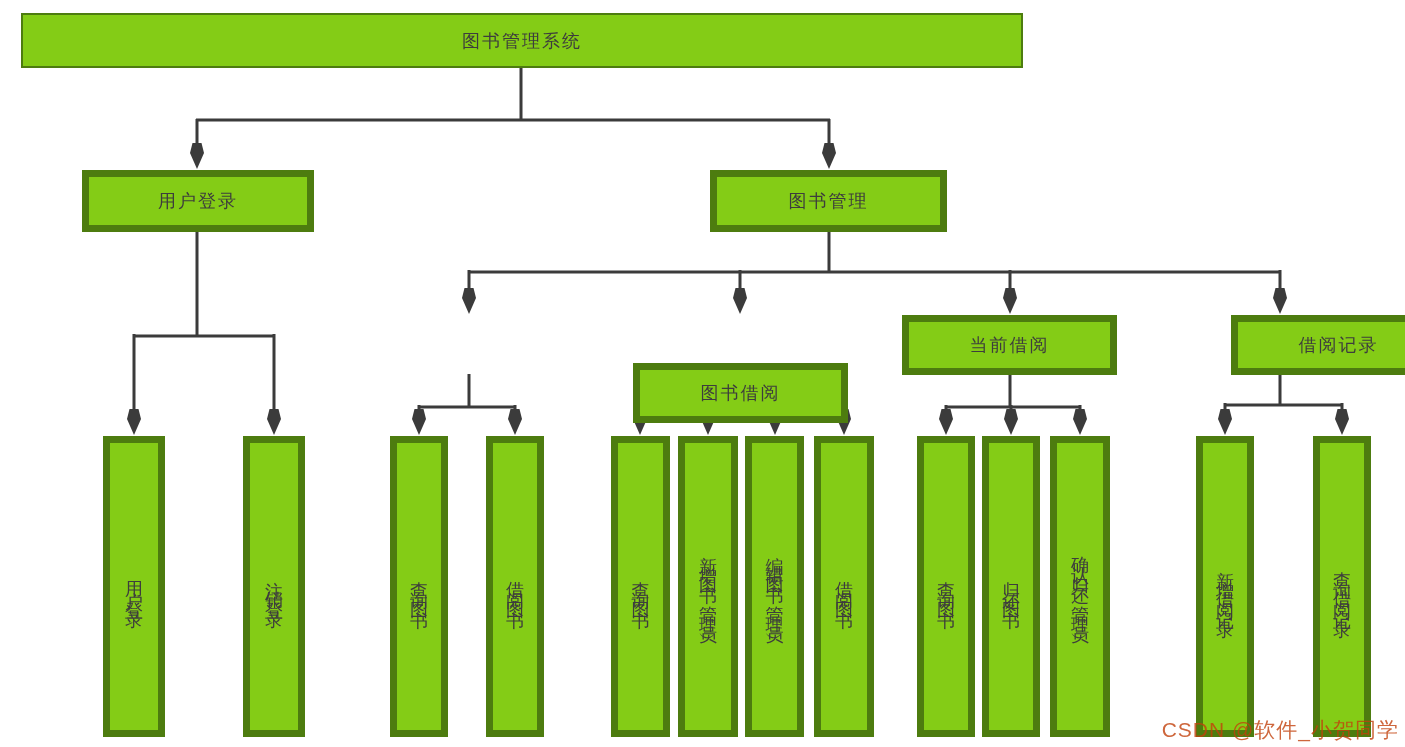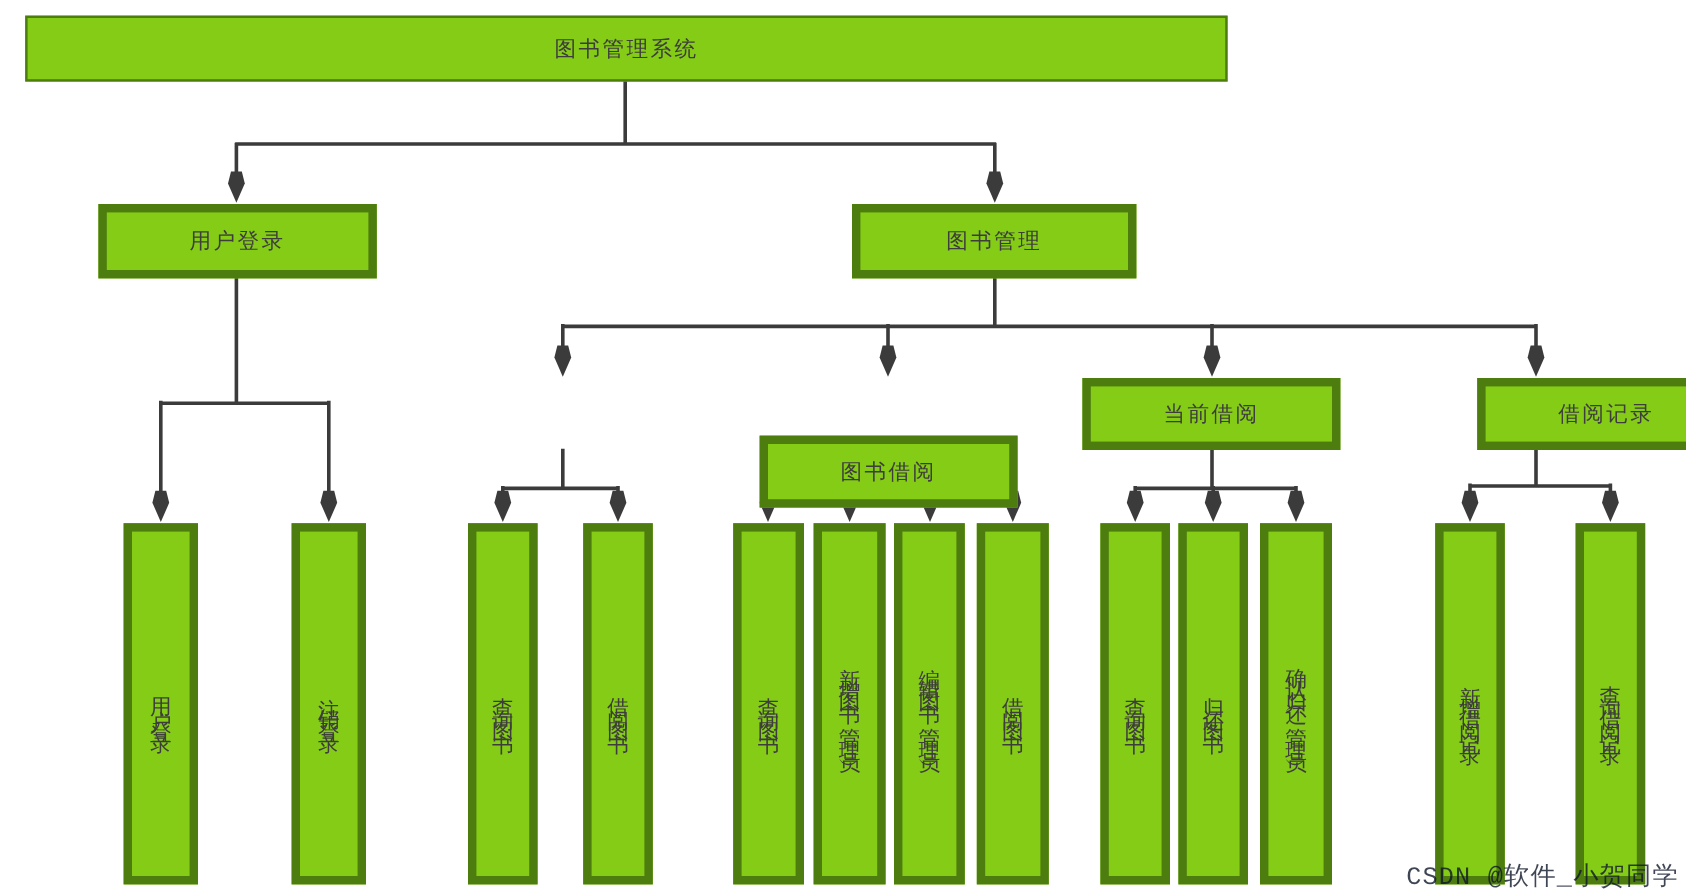--- a/index.html
+++ b/index.html
@@ -91,14 +91,14 @@
   <div class="node leaf" style="left:745px;top:436px;width:59px;height:301px;">编辑图书（管理员）</div>
   <div class="node leaf" style="left:814px;top:436px;width:60px;height:301px;">借阅图书</div>
 
   <div class="node leaf" style="left:917px;top:436px;width:58px;height:301px;">查询图书</div>
   <div class="node leaf" style="left:982px;top:436px;width:58px;height:301px;">归还图书</div>
   <div class="node leaf" style="left:1050px;top:436px;width:60px;height:301px;">确认归还（管理员）</div>
 
   <div class="node leaf" style="left:1196px;top:436px;width:58px;height:301px;">新增借阅记录</div>
   <div class="node leaf" style="left:1313px;top:436px;width:58px;height:301px;">查询借阅记录</div>
 
-  <div id="watermark" style="color: #0f172a; font-family: Liberation Mono, monospace;">CSDN @软件_小贺同学</div>
+  <div id="watermark" style="color: #c2410c;">CSDN @软件_小贺同学</div>
 </div>
 
 </body></html>

